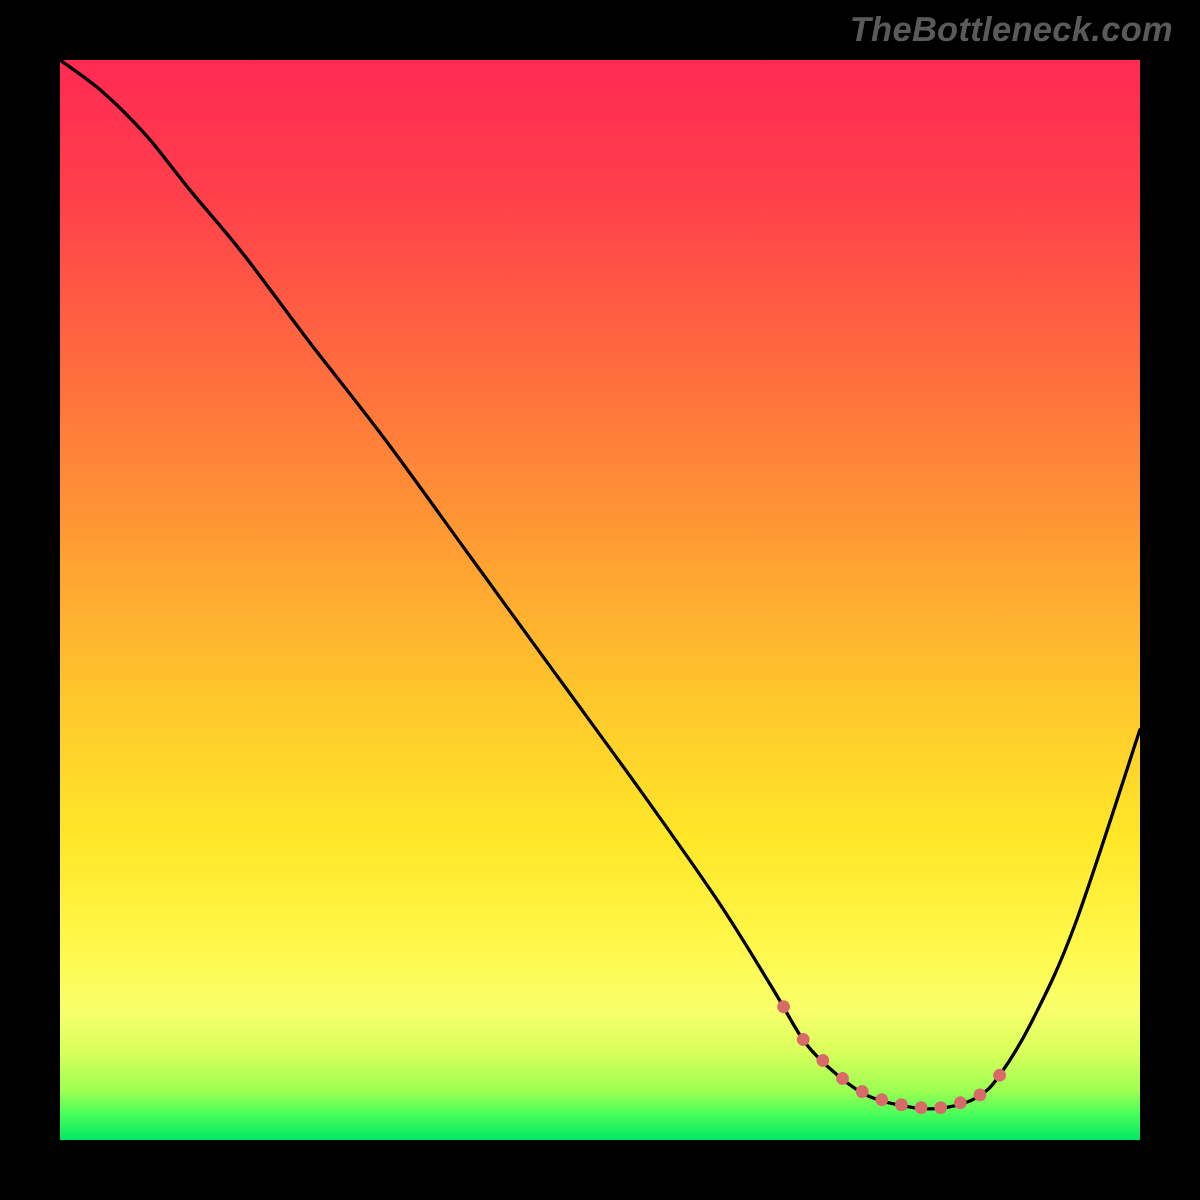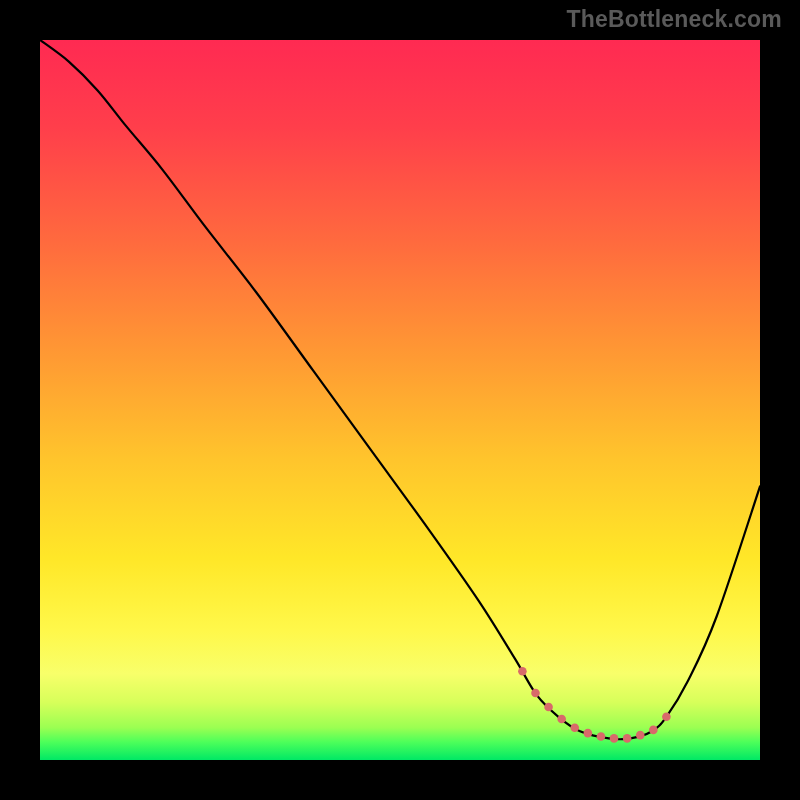--- a/index.html
+++ b/index.html
@@ -18,20 +18,21 @@
   .watermark {
     position: absolute;
     top: 6px;
     right: 18px;
     font-family: Arial, Helvetica, sans-serif;
     font-size: 23px;
     font-weight: 600;
     color: #5a5a5a;
     letter-spacing: 0.2px;
     z-index: 5;
+    font-style: italic;
   }
   .plot {
     position: absolute;
     left: 40px;
     top: 40px;
     width: 720px;
     height: 720px;
   }
   svg { display: block; }
 </style>

